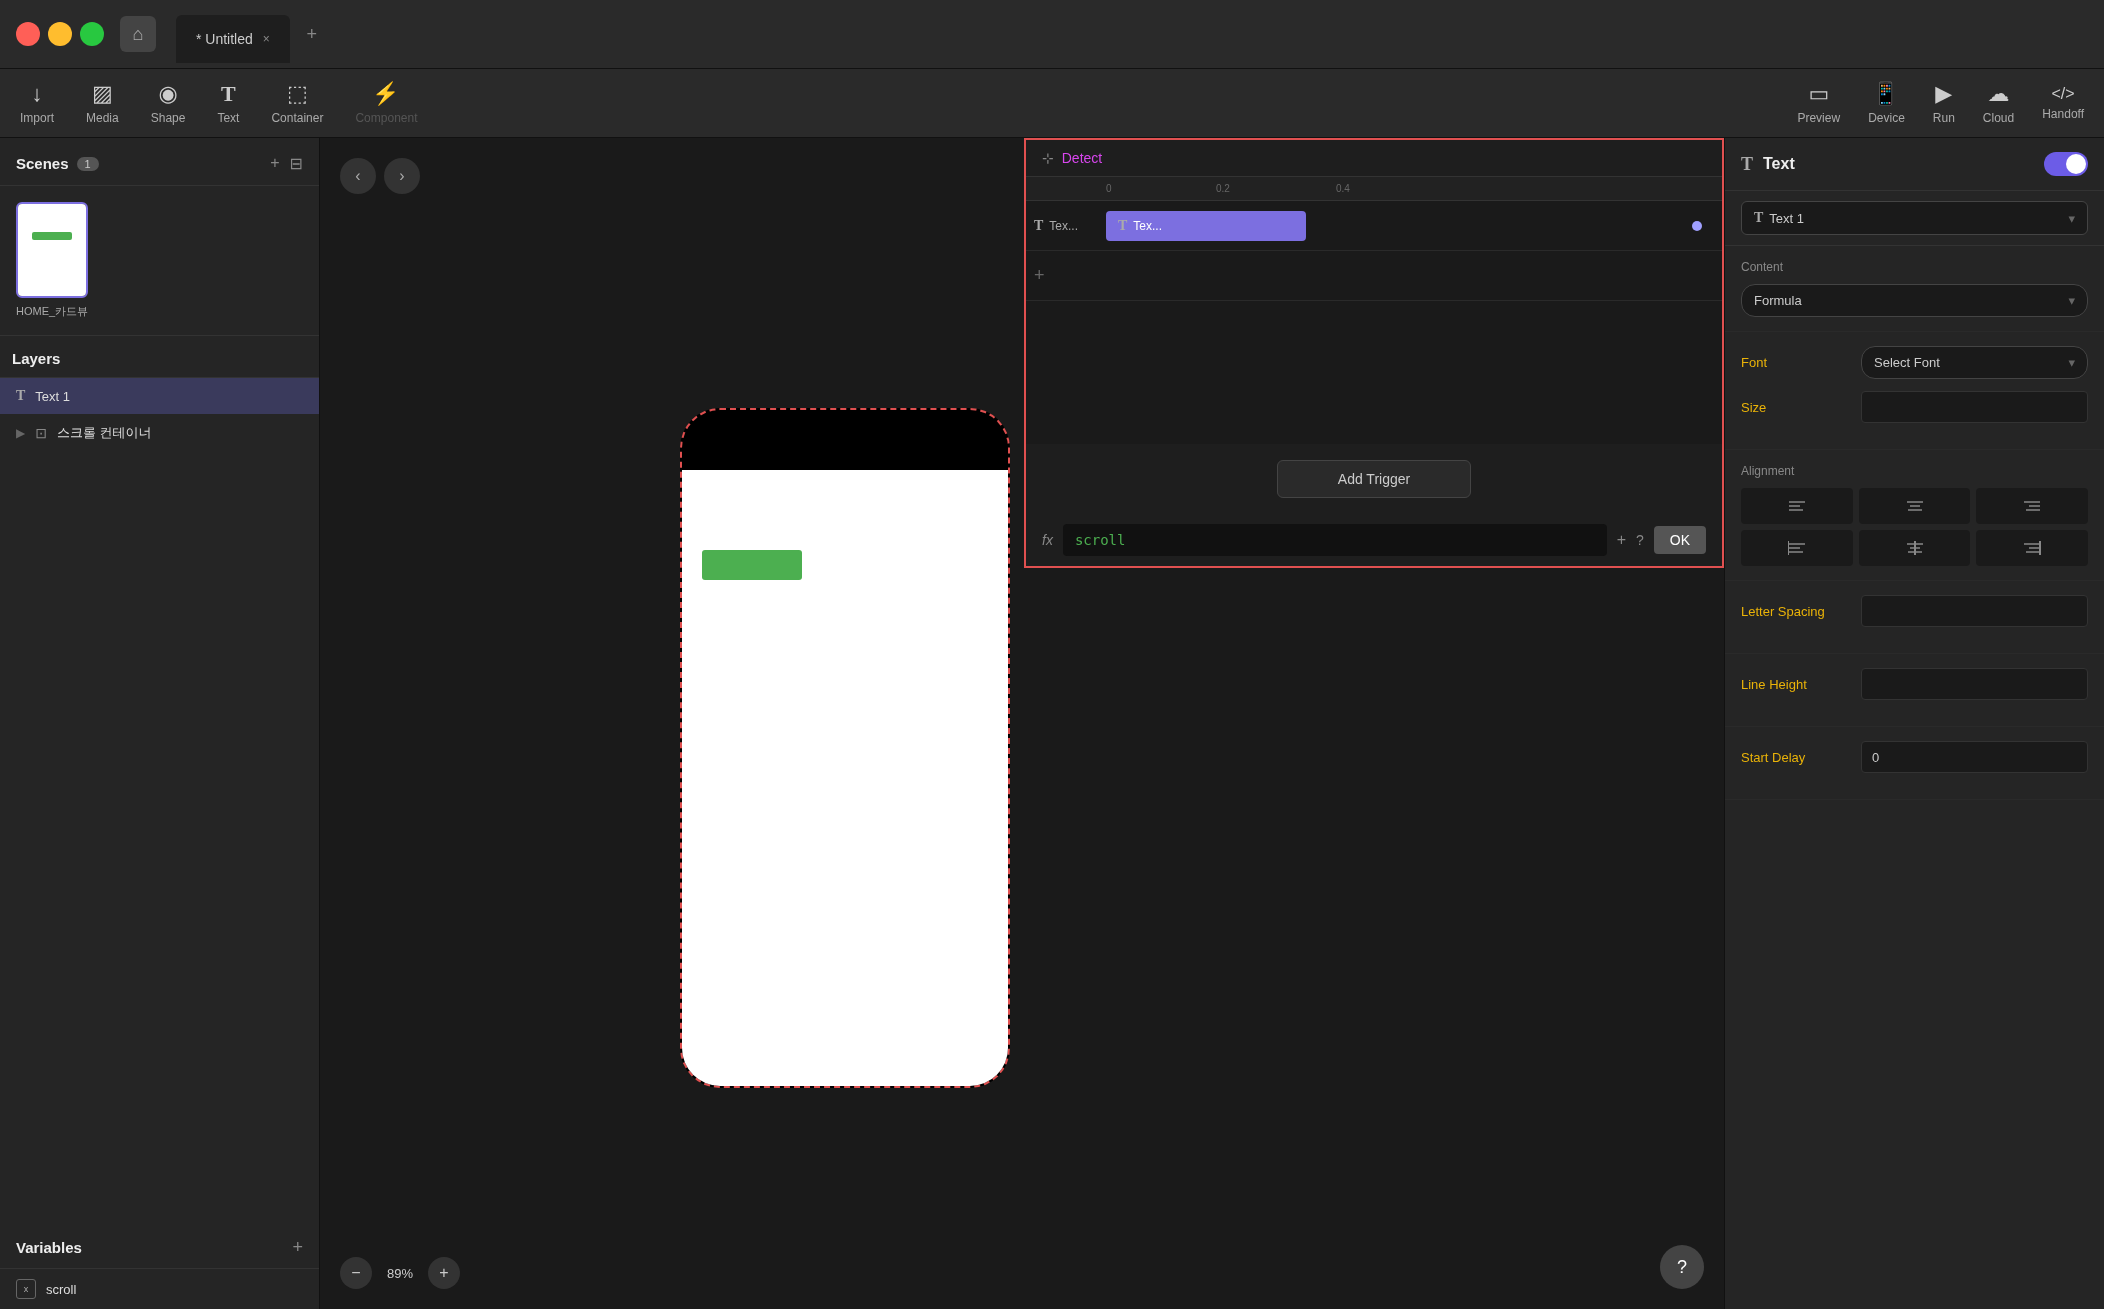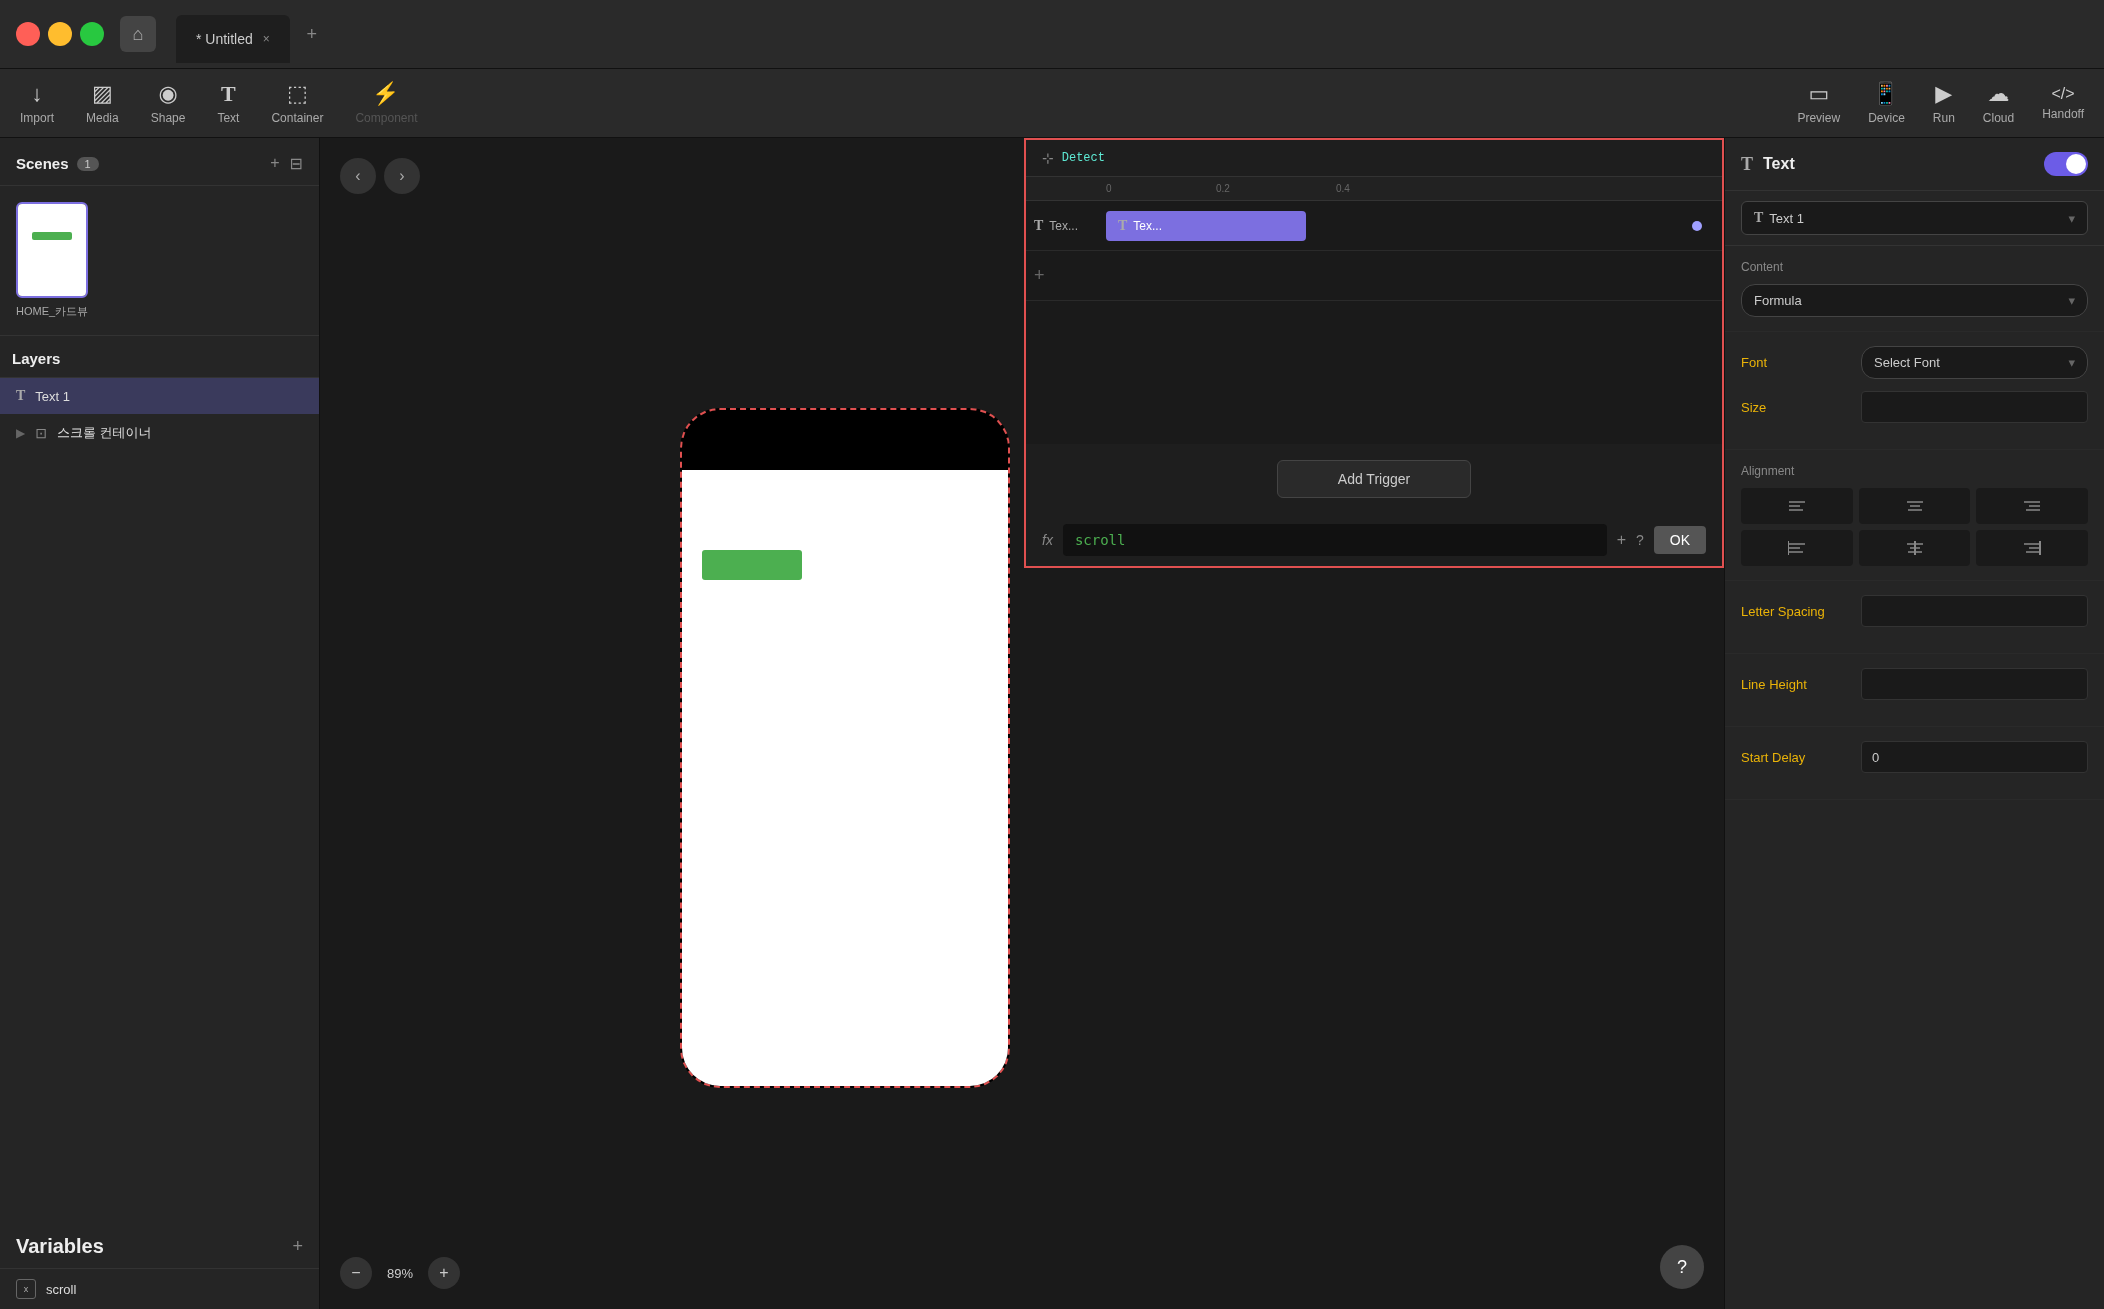--- a/index.html
+++ b/index.html
@@ -60,21 +60,21 @@
     .layers-header { padding: 14px 12px 10px; display: flex; align-items: flex-end; gap: 8px; border-bottom: 1px solid #333; }
     .layers-title { font-size: 15px; font-weight: 600; color: #eee; }
     .layers-list { flex: 1; overflow-y: auto; }
     .layer-item { padding: 10px 16px; display: flex; align-items: center; gap: 10px; cursor: pointer; }
     .layer-item.selected { background: #3a3a5c; }
     .layer-icon { font-size: 14px; color: #888; }
     .layer-name { font-size: 13px; color: #ddd; }
     .layer-expand { font-size: 12px; color: #666; }
 
     .variables-header { padding: 14px 16px 10px; display: flex; align-items: center; border-bottom: 1px solid #333; }
-    .variables-title { font-size: 20px; font-weight: 600; color: #eee; }
+    .variables-title { font-size: 15px; font-weight: 600; color: #eee; }
     .variables-add { margin-left: auto; font-size: 18px; color: #888; }
     .variable-item { padding: 10px 16px; display: flex; align-items: center; gap: 10px; }
     .variable-icon { width: 20px; height: 20px; border: 1px solid #666; border-radius: 3px; display: flex; align-items: center; justify-content: center; font-size: 9px; color: #aaa; }
     .variable-name { font-size: 13px; color: #ddd; }
 
     
     .canvas-area { flex: 1; background: #1a1a1a; position: relative; overflow: hidden; }
     .canvas-nav { position: absolute; top: 20px; left: 20px; display: flex; gap: 8px; z-index: 10; }
     .canvas-nav-btn { width: 36px; height: 36px; background: #333; border-radius: 50%; display: flex; align-items: center; justify-content: center; color: #aaa; font-size: 16px; cursor: pointer; }
     .canvas-label { position: absolute; top: 290px; left: 420px; color: #888; font-size: 13px; }
@@ -94,21 +94,21 @@
       right: 0;
       width: 700px;
       height: 430px;
       background: #1e1e1e;
       border: 2px solid #e05050;
       z-index: 20;
       display: flex;
       flex-direction: column;
     }
     .detect-header { padding: 10px 16px; display: flex; align-items: center; gap: 8px; border-bottom: 1px solid #333; }
-    .detect-title { font-size: 12px; color: #5eead4; font-family: Liberation Mono, monospace; }
+    .detect-title { font-size: 14px; color: #d946ef; }
     .detect-timeline { flex: 1; background: #1a1a1a; position: relative; overflow: hidden; }
     .timeline-ruler { height: 24px; background: #222; display: flex; align-items: center; padding: 0 80px; gap: 0; position: relative; border-bottom: 1px solid #333; }
     .ruler-mark { font-size: 10px; color: #666; position: absolute; }
     .timeline-row { height: 50px; display: flex; align-items: center; border-bottom: 1px solid #2a2a2a; padding: 0 8px; position: relative; }
     .timeline-track-label { width: 70px; display: flex; align-items: center; gap: 6px; font-size: 12px; color: #aaa; }
     .timeline-bar { position: absolute; left: 80px; top: 10px; height: 30px; background: #7c6fe0; border-radius: 4px; display: flex; align-items: center; padding: 0 12px; min-width: 200px; }
     .timeline-bar-text { font-size: 12px; color: #fff; display: flex; align-items: center; gap: 6px; }
     .timeline-dot { width: 10px; height: 10px; background: #a0a0ff; border-radius: 50%; position: absolute; right: 20px; top: 20px; }
     .add-trigger-area { padding: 16px; display: flex; justify-content: center; }
     .add-trigger-btn { background: #2a2a2a; border: 1px solid #444; border-radius: 6px; padding: 10px 60px; color: #ccc; font-size: 14px; cursor: pointer; }

